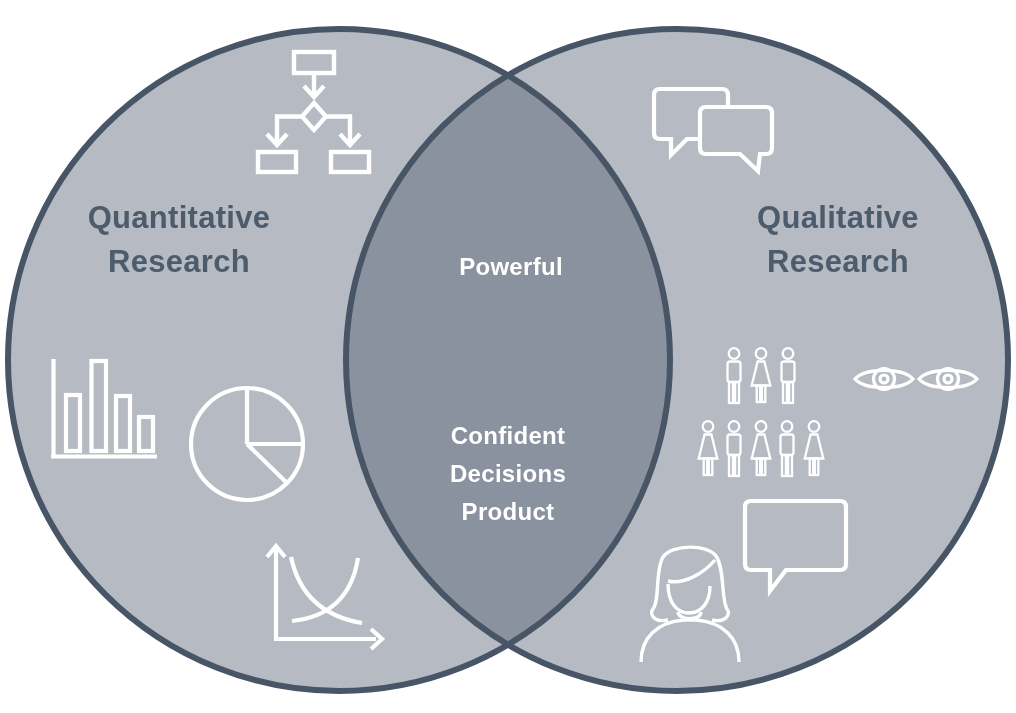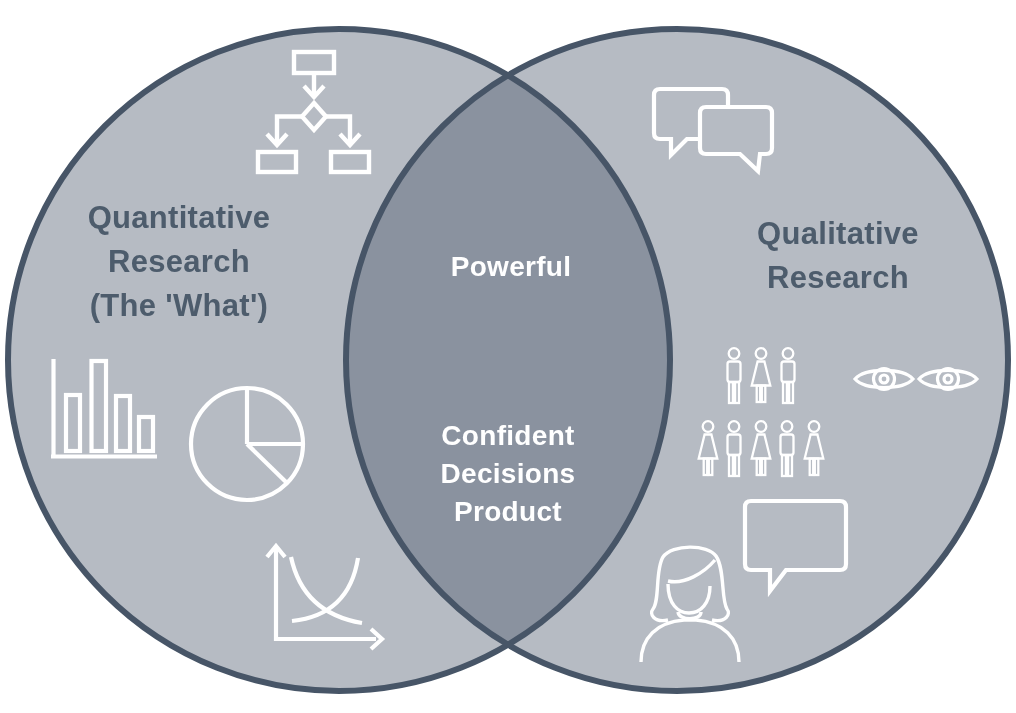--- a/index.html
+++ b/index.html
@@ -19,26 +19,26 @@
   }
   .label span{display:block;}
   .circle-title{
     width:322px;
     font-size:31px;
     line-height:44px;
     color:#4d5c6c;
   }
   .overlap-label{
     width:240px;
-    font-size:28px;
+    font-size:24px;
     line-height:38px;
     color:#ffffff;
   }
   #left-title{left:18px;top:196px;}
-  #right-title{left:677px;top:212px;}
+  #right-title{left:677px;top:196px;}
   #overlap-top{left:391px;top:248px;}
   #overlap-bottom{left:388px;top:417px;}
 </style>
 </head>
 <body>
 
 <div class="stage">
 
   <svg width="1016" height="713" viewBox="0 0 1016 713">
     <defs>
@@ -144,21 +144,20 @@
       <path d="M668,581 C684,585 704,573 715,560"></path>
 
       <path d="M678,612 C679,621 701,621 701,612"></path>
       <path d="M641,662 C641,638 657,622 684,620 L696,620 C723,622 739,638 739,662"></path>
     </g>
   </svg>
 
   <div id="left-title" class="label circle-title">
     <span>Quantitative</span>
     <span>Research</span>
-    <span>(The 'What')</span>
   </div>
 
   <div id="right-title" class="label circle-title">
     <span>Qualitative</span>
     <span>Research</span>
   </div>
 
   <div id="overlap-top" class="label overlap-label">
     <span>Powerful</span>
   </div>

